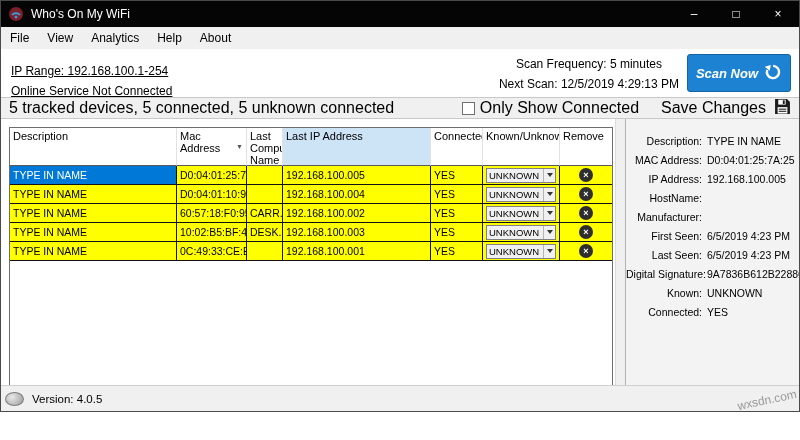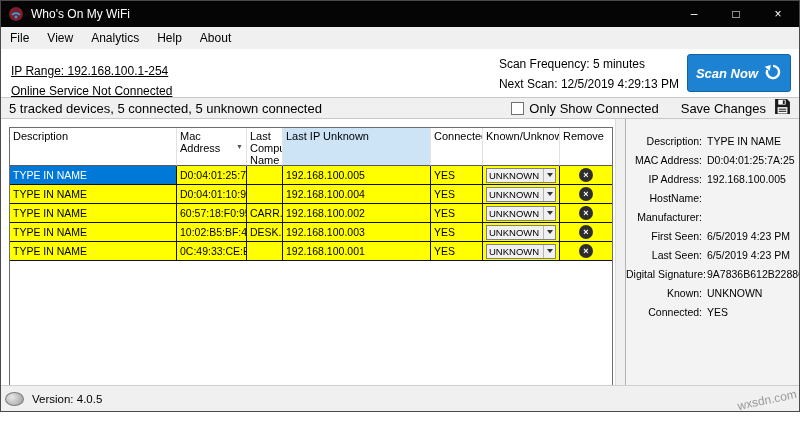--- a/index.html
+++ b/index.html
@@ -13,25 +13,25 @@
   .title-text { font-size:12px; flex:1; }
   .tb-btn { width:42px; height:26px; display:flex; align-items:center; justify-content:center; font-size:12px; color:#fff; cursor:default; }
 
   
   .menubar { height:22px; background:#f0f0f0; display:flex; align-items:center; font-size:12px; flex:none; }
   .menu-item { padding:2px 9px; }
 
   
   .infobar { height:48px; background:#fff; position:relative; flex:none; }
   .info-left { position:absolute; left:10px; top:12px; line-height:20px;text-decoration:underline; }
-  .info-right { position:absolute; right:120px; top:5px; line-height:20px; text-align:left; }
+  .info-right { position:absolute; right:120px; top:5px; line-height:20px; text-align:center; }
   .scan-btn { position:absolute; right:8px; top:5px; width:104px; height:38px; background:#1d82d2; border:1px solid #15639f; border-radius:3px; color:#fff; display:flex; align-items:center; justify-content:center; gap:6px; font-size:13px; font-weight:bold; font-style:italic; cursor:pointer; }
 
   
-  .toolbar { height:22px; background:#f0f0f0; border-top:1px solid #c8c8c8; border-bottom:1px solid #c8c8c8; display:flex; align-items:center; font-size:13px; flex:none; }
+  .toolbar { height:22px; background:#f0f0f0; border-top:1px solid #c8c8c8; border-bottom:1px solid #c8c8c8; display:flex; align-items:center; font-size:16px; flex:none; }
   .toolbar .status { padding-left:8px; }
   .toolbar .spacer { flex:1; }
   .checkbox { width:13px; height:13px; background:#fff; border:1px solid #707070; margin-right:5px; flex:none; }
   .save-wrap { display:flex; align-items:center; gap:8px; margin-left:22px; padding-right:8px; }
 
   
   .main { position:relative; flex:1; background:#fff; }
   .table-wrap { position:absolute; left:8px; top:8px; width:604px; height:284px; border:1px solid #6d6d6d; background:#fff; overflow:hidden; }
   .trow { display:flex; }
   .th { height:38px; background:#fff; border-right:1px solid #e2e2e2; border-bottom:1px solid #5a5a5a; font-size:11px; padding:2px 3px; overflow:hidden; display:flex; align-items:flex-start; }
@@ -136,21 +136,21 @@
             <span>Description</span>
           </div>
         <div class="th c-mac">
             <span>Mac Address</span>
             <span class="sort">▼</span>
           </div>
         <div class="th c-comp">
             <span>Last Computer Name</span>
           </div>
         <div class="th c-ip hl">
-            <span>Last IP Unknown</span>
+            <span>Last IP Address</span>
           </div>
         <div class="th c-conn">
             <span>Connected</span>
           </div>
         <div class="th c-known">
             <span>Known/Unknown</span>
           </div>
         <div class="th c-rem" style="border-right:none;">
             <span>Remove</span>
           </div>

